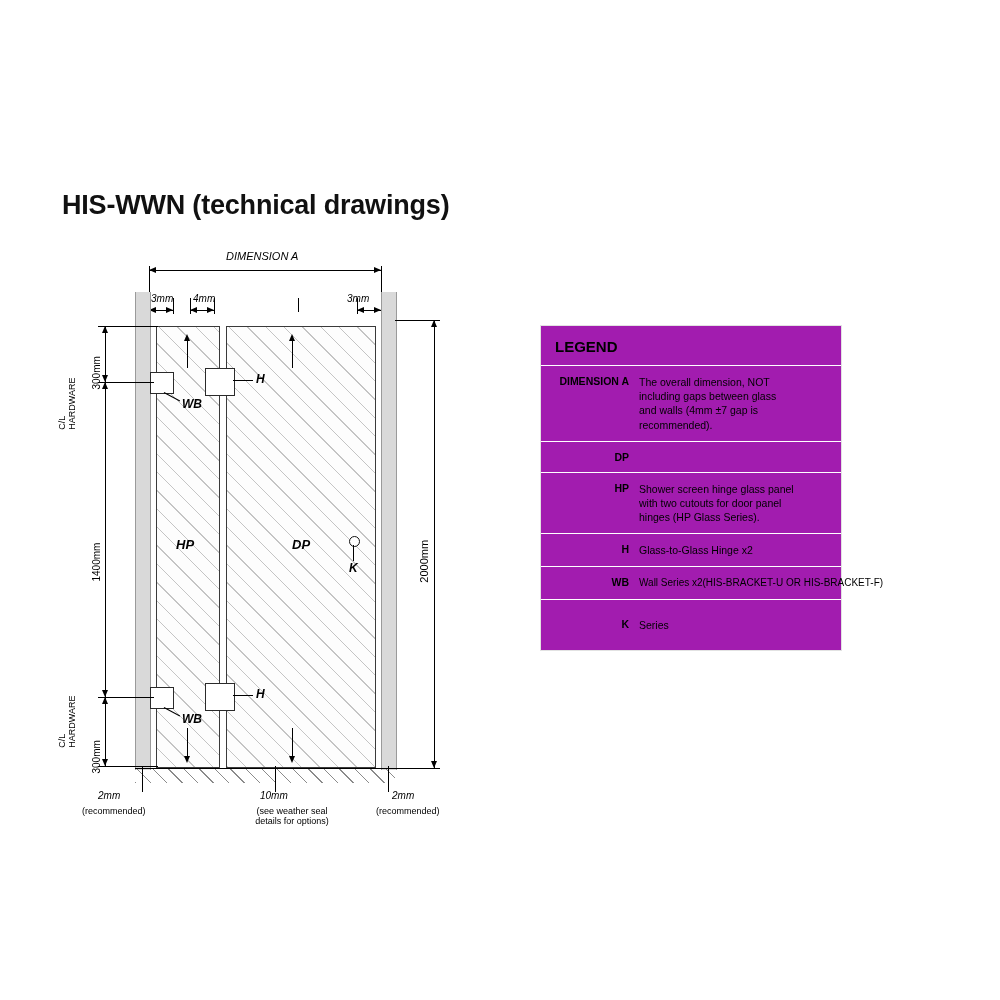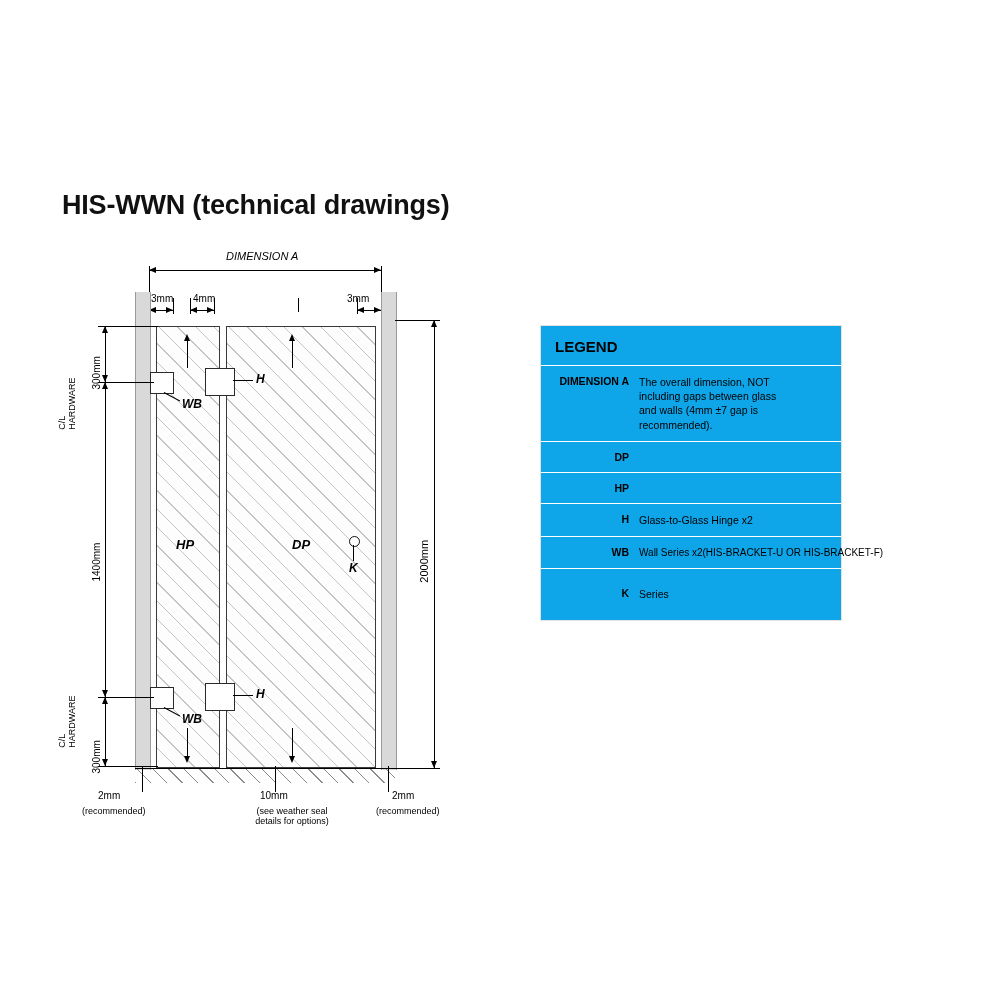--- a/index.html
+++ b/index.html
@@ -36,21 +36,21 @@
   }
 
   .lbl {
     position: absolute;
     font-size: 11px;
     white-space: nowrap;
     line-height: 1.15;
   }
   .lbl.italic { font-style: italic; }
   .lbl.bold { font-weight: bold; }
-  .lbl.small { font-size: 10px; }
+  .lbl.small { font-size: 10px; font-style: italic; }
   .lbl.tiny { font-size: 9px; }
   .lbl.vert {
     transform-origin: left bottom;
     transform: rotate(-90deg);
   }
   .lbl.center { text-align: center; }
 
   
   .wall {
     position: absolute;
@@ -135,21 +135,21 @@
     border-right: 3.5px solid transparent;
     border-top: 7px solid #000;
   }
 
   
   .legend {
     position: absolute;
     left: 540px;
     top: 325px;
     width: 300px;
-    background: #0ea5e9;
+    background: #a21caf;
     border: 1px solid #e2e2e2;
   }
   .legend-title {
     font-size: 15px;
     font-weight: bold;
     padding: 12px 14px 10px 14px;
   }
   .legend-row {
     display: flex;
     border-top: 1px solid #ffffff;
@@ -313,20 +313,23 @@
 and walls (4mm ±7 gap is
 recommended).</div>
   </div>
 
   <div class="legend-row">
     <div class="legend-key">DP</div>
   </div>
 
   <div class="legend-row">
     <div class="legend-key">HP</div>
+    <div class="legend-desc">Shower screen hinge glass panel
+with two cutouts for door panel
+hinges (HP Glass Series).</div>
   </div>
 
   <div class="legend-row">
     <div class="legend-key">H</div>
     <div class="legend-desc">Glass-to-Glass Hinge x2</div>
   </div>
 
   <div class="legend-row">
     <div class="legend-key">WB</div>
     <div class="legend-desc nowrap" style="font-size:10px;">Wall Series x2(HIS-BRACKET-U OR HIS-BRACKET-F)</div>

